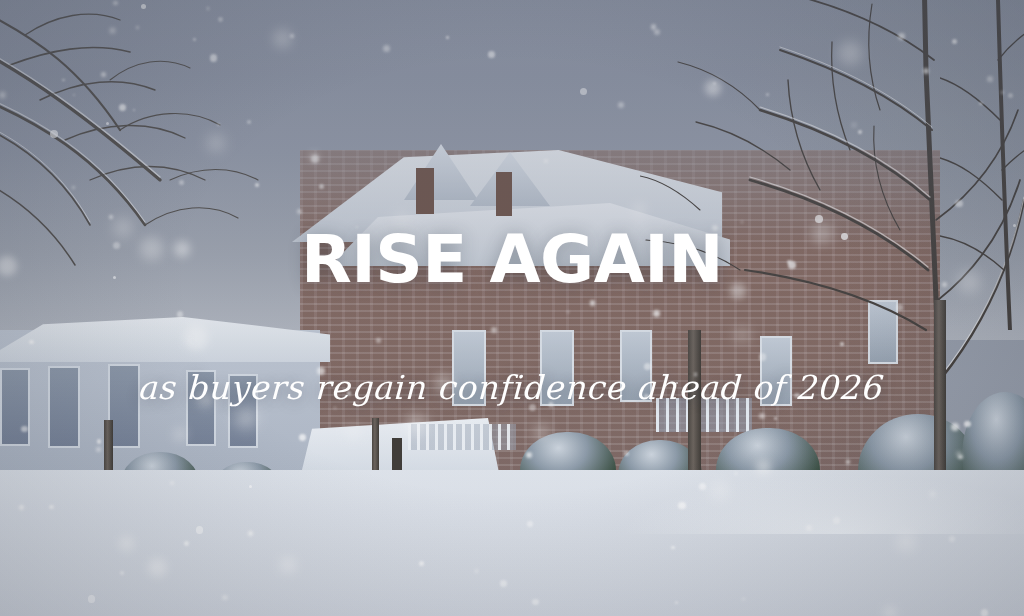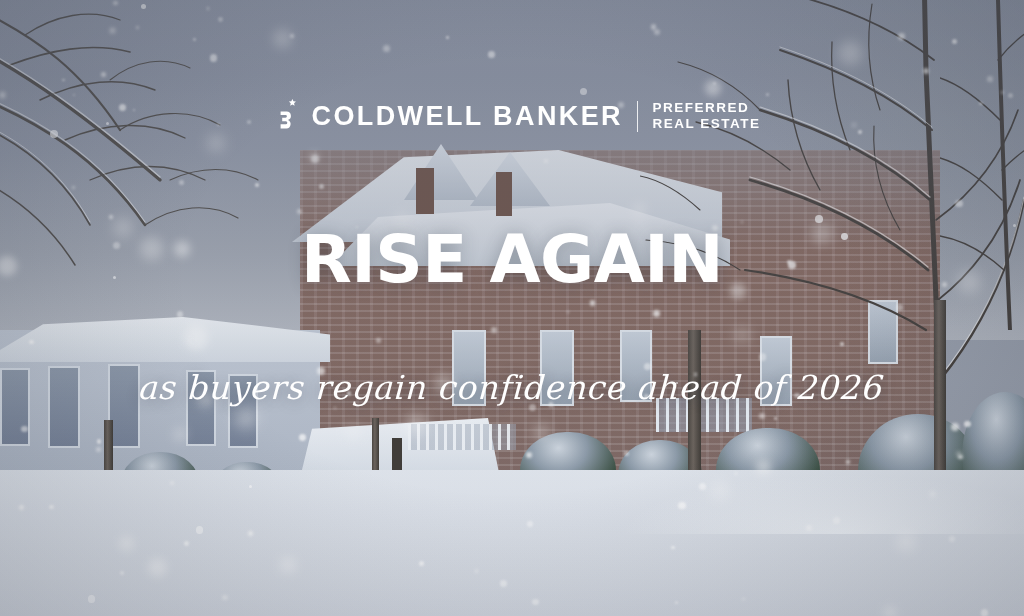--- a/index.html
+++ b/index.html
@@ -461,36 +461,20 @@
         <div class="fl" style="left: 188.369px; top: 339.735px; width: 2.71406px; height: 2.71406px; opacity: 0.59; filter: blur(1.9px);"></div>
         <div class="fl" style="left: 884.344px; top: 606.555px; width: 11.4018px; height: 11.4018px; opacity: 0.48; filter: blur(4.7px);"></div>
         <div class="fl" style="left: 140.695px; top: 4.00329px; width: 5.04689px; height: 5.04689px; opacity: 0.76; filter: blur(0.6px);"></div>
         <div class="fl" style="left: 309.047px; top: 151.923px; width: 10.2962px; height: 10.2962px; opacity: 0.35; filter: blur(3.9px);"></div>
       </div>
 
     <div class="grade"></div>
     <div class="vignette"></div>
   </div>
 
-  <div class="logo">
-    <span class="cb-mark">
-      <svg viewBox="0 0 34 36" width="34" height="36" aria-hidden="true">
-        <path d="M15.5 4.2 A11.2 11.2 0 1 0 15.5 30.6 A11.2 11.2 0 0 1 15.5 4.2 Z" fill="#fff"></path>
-        <path d="M15.6 4.2 A11.2 11.2 0 0 1 26 12.2 L20.5 12.2 A6.2 6.2 0 0 0 15.6 9.2 Z" fill="#fff" opacity="0"></path>
-        <path d="M16.6 13.6 h6.1 a4.3 4.3 0 0 1 1.2 8.4 a4.5 4.5 0 0 1 -1.4 8.6 h-5.9 v-4.3 h5.2 a1.5 1.5 0 0 0 0 -3 h-3.6 v-3.6 h3.3 a1.4 1.4 0 0 0 0 -2.8 h-4.9 z" fill="#fff"></path>
-        <path d="M28.4 1.0 l1.05 2.3 l2.5 .25 l-1.87 1.7 l .52 2.47 l-2.2 -1.25 l-2.2 1.25 l .52 -2.47 l-1.87 -1.7 l 2.5 -.25 z" fill="#fff"></path>
-      </svg>
-    </span>
-    <span class="logo-word">COLDWELL BANKER</span>
-    <span class="logo-div"></span>
-    <span class="logo-sub">
-      <span>PREFERRED</span><br>
-      <span>REAL ESTATE</span>
-    </span>
-  </div>
 
   <div class="headline">
     <span class="l2">RISE AGAIN</span>
   </div>
 
   <div class="subtitle">as buyers regain confidence ahead of 2026</div>
 
 </div>
 
 </body></html>

